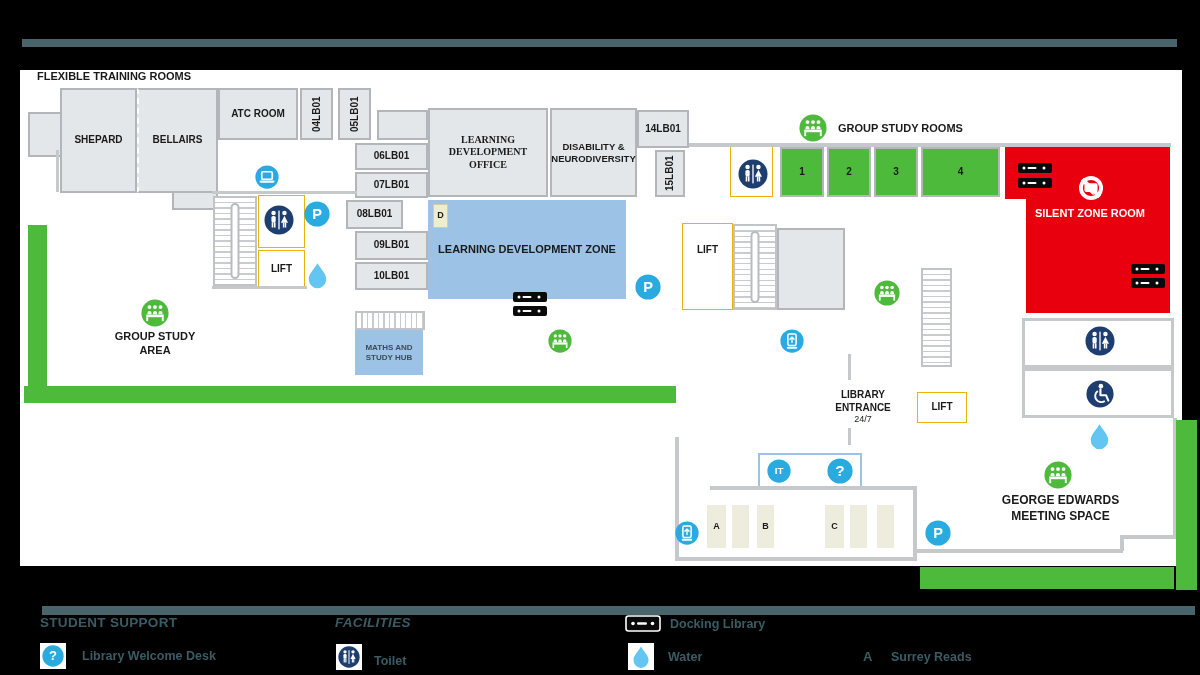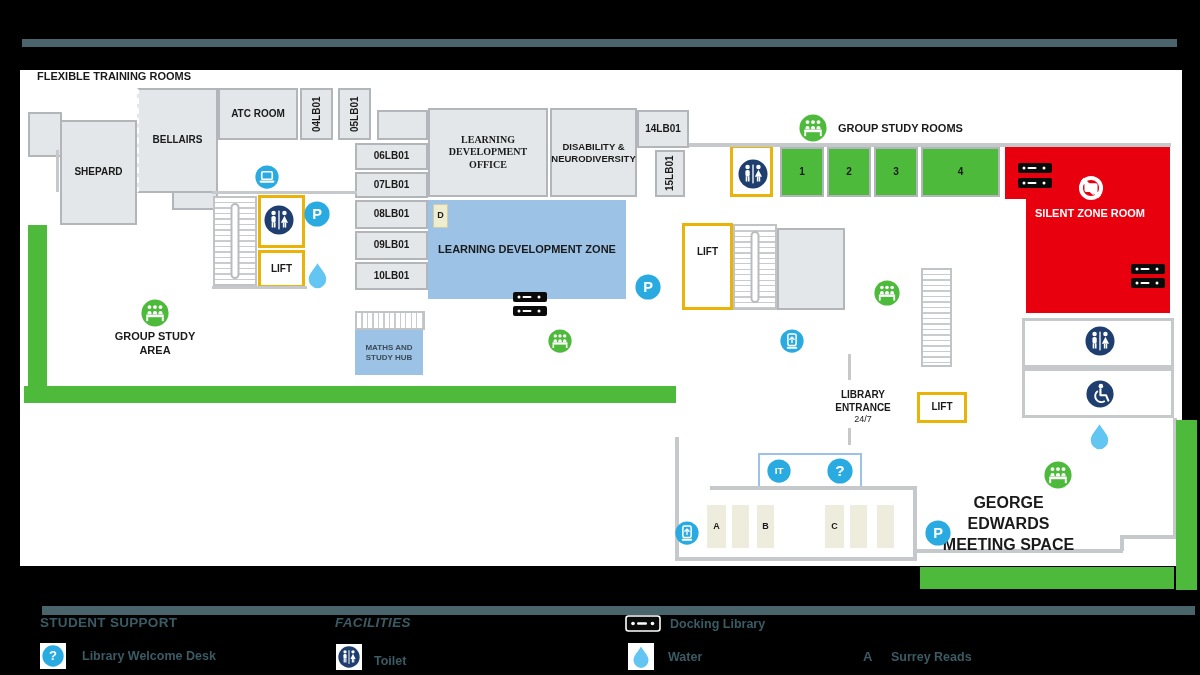--- a/index.html
+++ b/index.html
@@ -5,21 +5,21 @@
   html,body{margin:0;padding:0;background:#000;}
   #stage{position:relative;width:1200px;height:675px;background:#000;overflow:hidden;
          font-family:"Liberation Sans",sans-serif;}
   .map-base{position:absolute;background:#fff;}
   .bar{position:absolute;background:#4a646c;}
   .wall{position:absolute;background:#c6c9cc;}
   .accent{position:absolute;background:#4eba3c;}
   .room{position:absolute;display:flex;align-items:center;justify-content:center;box-sizing:border-box;}
   .room .lbl{font-weight:bold;font-size:10px;color:#1a1a1a;text-align:center;line-height:1.25;}
   .room-gray{background:#e3e7ea;border:2px solid #b2b6ba;}
-  .room-white{background:#fff;border:3px solid #eab308;}
+  .room-white{background:#fff;border:1px solid #eab308;}
   .room-outline{background:#fff;border:3px solid #c6c9cc;}
   .room-green{background:#4eba3c;border:2px solid #b2b6ba;}
   .room-red{background:#e8000e;border:none;}
   .room-blue{background:#9cc3e6;border:none;}
   .room-booth{background:#edecdd;border:none;}
   .room-tab{background:#efedcf;border:1px solid #cfcdaa;}
   .room-itbox{background:#fff;border:2px solid #9cc3e6;}
   .vert .lbl{transform:rotate(-90deg);white-space:nowrap;}
   .muted .lbl{color:#3c4c57;}
   .labelTop{align-items:flex-start;padding-top:20px;}
@@ -37,21 +37,21 @@
   .legend-key{position:absolute;font-weight:bold;font-size:13px;color:#3b5b64;}
 </style>
 </head>
 <body>
 
 <div id="stage">
   <div class="bar" style="left:22px;top:39px;width:1155px;height:8px;"></div>
   <div class="map-base" style="left:20px;top:70px;width:1162px;height:496px;"></div>
   <div id="map-layer">
       <div class="room room-gray" style="left: 28px; top: 112px; width: 34px; height: 45px;"></div>
-      <div class="room room-gray" style="left: 60px; top: 88px; width: 77px; height: 105px; margin-top: 32px;">
+      <div class="room room-gray" style="left: 60px; top: 88px; width: 77px; height: 105px;">
         <span class="lbl">SHEPARD</span>
       </div>
       <div class="room room-gray dashedLeft" style="left: 137px; top: 88px; width: 81px; height: 105px;">
         <span class="lbl">BELLAIRS</span>
       </div>
       <div class="room room-gray" style="left: 172px; top: 191px; width: 46px; height: 19px;"></div>
       <div class="room room-gray" style="left: 218px; top: 88px; width: 80px; height: 52px;">
         <span class="lbl">ATC ROOM</span>
       </div>
       <div class="room room-gray vert" style="left: 300px; top: 88px; width: 33px; height: 52px;">
@@ -60,21 +60,21 @@
       <div class="room room-gray vert" style="left: 338px; top: 88px; width: 33px; height: 52px;">
         <span class="lbl">05LB01</span>
       </div>
       <div class="room room-gray" style="left: 377px; top: 110px; width: 51px; height: 30px;"></div>
       <div class="room room-gray" style="left: 355px; top: 143px; width: 73px; height: 27px;">
         <span class="lbl">06LB01</span>
       </div>
       <div class="room room-gray" style="left: 355px; top: 172px; width: 73px; height: 26px;">
         <span class="lbl">07LB01</span>
       </div>
-      <div class="room room-gray" style="left: 355px; top: 200px; width: 73px; height: 29px;">
+      <div class="room room-gray" style="left: 346px; top: 200px; width: 57px; height: 29px;">
         <span class="lbl">08LB01</span>
       </div>
       <div class="room room-gray" style="left: 355px; top: 231px; width: 73px; height: 29px;">
         <span class="lbl">09LB01</span>
       </div>
       <div class="room room-gray" style="left: 355px; top: 262px; width: 73px; height: 28px;">
         <span class="lbl">10LB01</span>
       </div>
       <div class="room room-gray" style="left: 428px; top: 108px; width: 120px; height: 89px; font-family: Liberation Serif, serif;">
         <span class="lbl">LEARNING DEVELOPMENT OFFICE</span>
@@ -163,21 +163,21 @@
       <div class="accent" style="left: 28px; top: 225px; width: 19px; height: 163px;"></div>
       <div class="accent" style="left: 24px; top: 386px; width: 652px; height: 17px;"></div>
       <div class="accent" style="left: 1176px; top: 420px; width: 21px; height: 170px;"></div>
       <div class="accent" style="left: 920px; top: 567px; width: 254px; height: 22px;"></div>
       <div class="map-label" style="left: 37px; top: 69px; width: 220px; font-size: 11px; text-align: left;">FLEXIBLE TRAINING ROOMS</div>
       <div class="map-label" style="left: 100px; top: 329px; width: 110px; font-size: 11px;">GROUP STUDY AREA</div>
       <div class="map-label" style="left: 838px; top: 121px; width: 220px; font-size: 11px; text-align: left;">GROUP STUDY ROOMS</div>
       <div class="map-label" style="left: 1028px; top: 206px; width: 124px; font-size: 11px; color: rgb(255, 255, 255);">SILENT ZONE ROOM</div>
       <div class="map-label" style="left: 823px; top: 388px; width: 80px; font-size: 10px;">LIBRARY ENTRANCE</div>
       <div class="map-label" style="left: 823px; top: 414px; width: 80px; font-size: 9px; font-weight: normal;">24/7</div>
-      <div class="map-label" style="left: 941px; top: 493px; width: 135px; font-size: 16px;">GEORGE EDWARDS MEETING SPACE</div>
+      <div class="map-label" style="left: 993px; top: 493px; width: 135px; font-size: 12px;">GEORGE EDWARDS MEETING SPACE</div>
       <div class="icon" style="left: 513px; top: 292px;"><svg width="34" height="10" viewBox="0 0 34 10" xmlns="http://www.w3.org/2000/svg">
           <rect width="34" height="10" rx="2" fill="#0a0a0a"></rect>
           <circle cx="6" cy="5" r="1.5" fill="#fff"></circle>
           <rect x="9.5" y="4" width="9" height="2" rx="1" fill="#fff"></rect>
           <circle cx="26" cy="5" r="1.5" fill="#fff"></circle>
         </svg></div>
       <div class="icon" style="left: 513px; top: 306px;"><svg width="34" height="10" viewBox="0 0 34 10" xmlns="http://www.w3.org/2000/svg">
           <rect width="34" height="10" rx="2" fill="#0a0a0a"></rect>
           <circle cx="6" cy="5" r="1.5" fill="#fff"></circle>
           <rect x="9.5" y="4" width="9" height="2" rx="1" fill="#fff"></rect>

